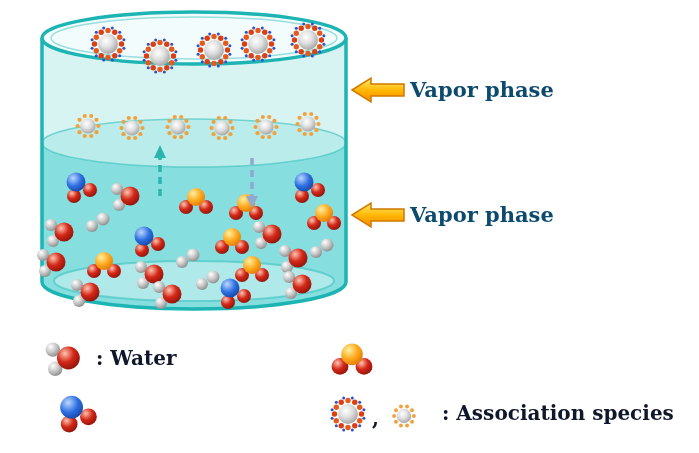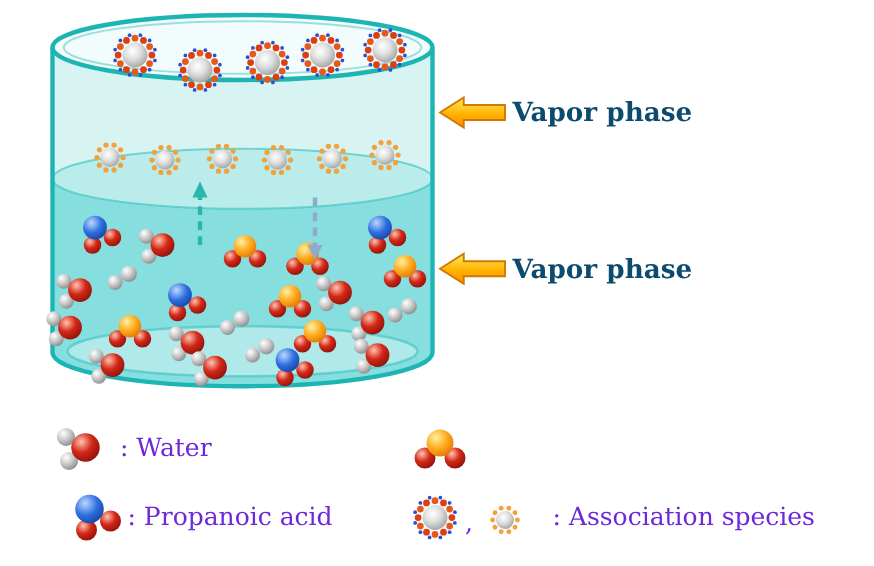--- a/index.html
+++ b/index.html
@@ -1,21 +1,21 @@
 <!DOCTYPE html>
 <html><head>
 <meta charset="utf-8">
 <title>Diagram</title>
 <style>
   html,body{margin:0;padding:0;background:#ffffff;}
   .stage{position:relative;width:699px;height:453px;background:#ffffff;overflow:hidden;
          font-family:"DejaVu Serif","Liberation Serif",serif;}
   .stage svg{position:absolute;left:0;top:0;}
   .phase-label{position:absolute;font-weight:bold;font-size:21px;color:#0c4a6e;white-space:nowrap;}
-  .legend-label{position:absolute;font-weight:normal;font-size:20px;color:#6d28d9;white-space:nowrap;}
+  .legend-label{position:absolute;font-weight:bold;font-size:20px;color:#0f172a;white-space:nowrap;}
 </style>
 </head>
 <body>
 
 <div class="stage">
 
 <svg width="699" height="453" viewBox="0 0 699 453">
   <defs>
     <radialGradient id="gRed" cx="0.35" cy="0.3" r="0.85">
       <stop offset="0" stop-color="#ffc4b0"></stop>
@@ -175,17 +175,16 @@
     <use href="#mol-propanoic" transform="translate(74,412) scale(1.2)"></use>
     <use href="#assoc-big" transform="translate(348,414)"></use>
     <use href="#assoc-small" transform="translate(404,416) scale(0.9)"></use>
   </g>
 </svg>
 
 <div class="phase-label" style="left:410px;top:77px">Vapor phase</div>
 <div class="phase-label" style="left:410px;top:202px">Vapor phase</div>
 
 <div class="legend-label" style="left:96px;top:346px">: Water</div>
-<div class="legend-label" style="left:102px;top:401px">: Propanoic acid</div>
 <div class="legend-label" style="left:372px;top:406px">,</div>
 <div class="legend-label" style="left:442px;top:401px">: Association species</div>
 
 </div>
 
 </body></html>

